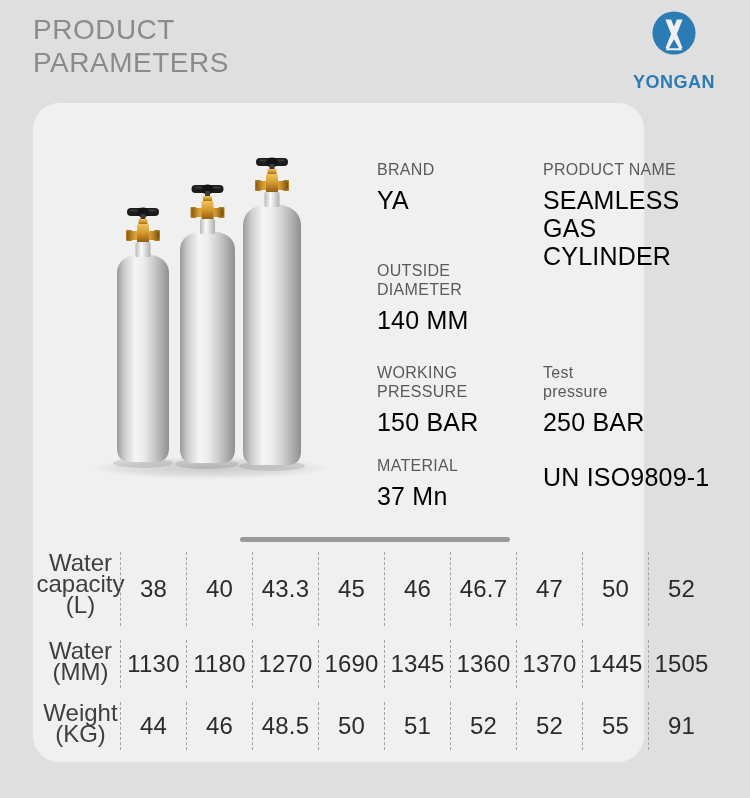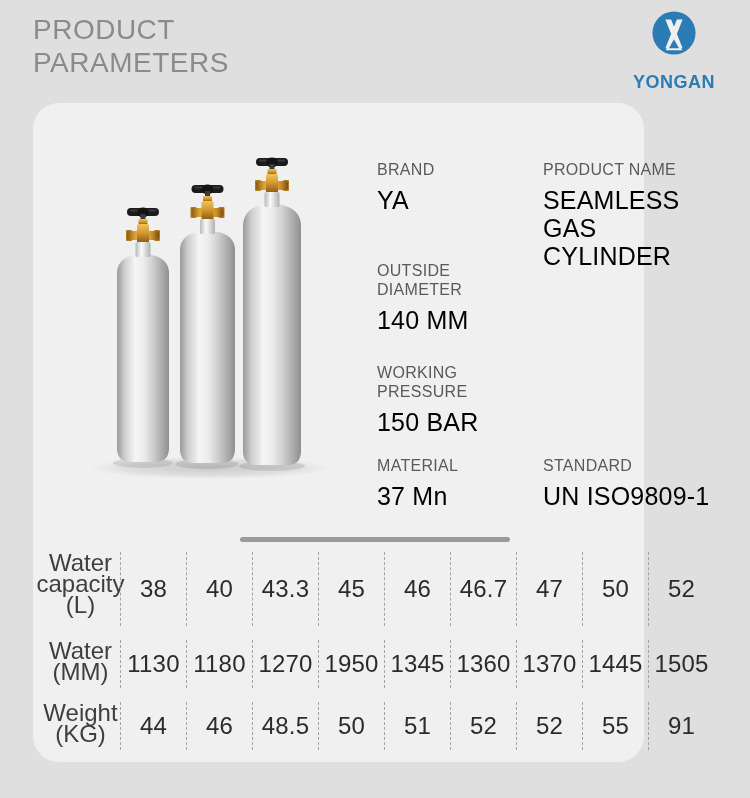--- a/index.html
+++ b/index.html
@@ -163,34 +163,37 @@
 
 
   <div class="spec col1 row3">
     <div class="spec-label">
       <div>WORKING</div>
         <div>PRESSURE</div>
     </div>
     <div class="spec-value">150 BAR</div>
   </div>
 
+  <div class="spec wide col2 row3">
+    <div class="spec-label">
+      <div>Test</div>
+        <div>pressure</div>
+    </div>
+    <div class="spec-value">250 BAR</div>
+  </div>
 
   <div class="spec col1 row4">
     <div class="spec-label">
       <div>MATERIAL</div>
         <div></div>
     </div>
     <div class="spec-value">37 Mn</div>
   </div>
 
   <div class="spec wide col2 row4">
-    <div class="spec-label">
-      <div>STANDARD</div>
-        <div></div>
-    </div>
     <div class="spec-value">UN ISO9809-1</div>
   </div>
 
   <div class="divider-bar"></div>
 
   <div class="spec-table">
 
     <div class="trow tall">
       <div class="th">
         <span>Water</span>
@@ -209,21 +212,21 @@
     </div>
 
     <div class="trow short">
       <div class="th">
         <span>Water</span>
         <span>(MM)</span>
       </div>
       <div class="td">1130</div>
       <div class="td">1180</div>
       <div class="td">1270</div>
-      <div class="td">1950</div>
+      <div class="td">1690</div>
       <div class="td">1345</div>
       <div class="td">1360</div>
       <div class="td">1370</div>
       <div class="td">1445</div>
       <div class="td">1505</div>
     </div>
 
     <div class="trow short">
       <div class="th">
         <span>Weight</span>

